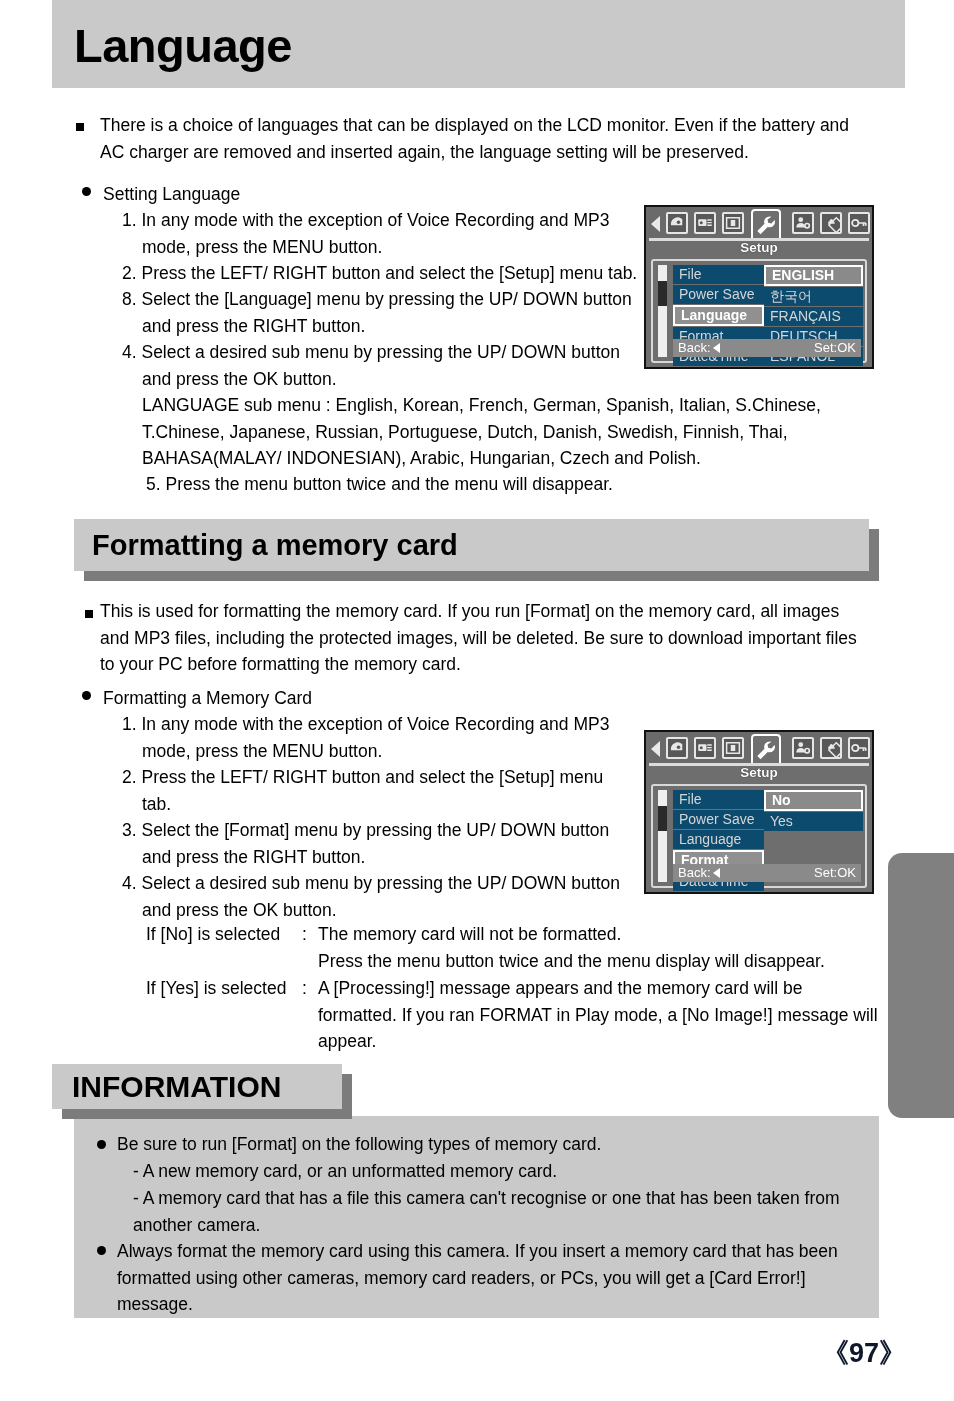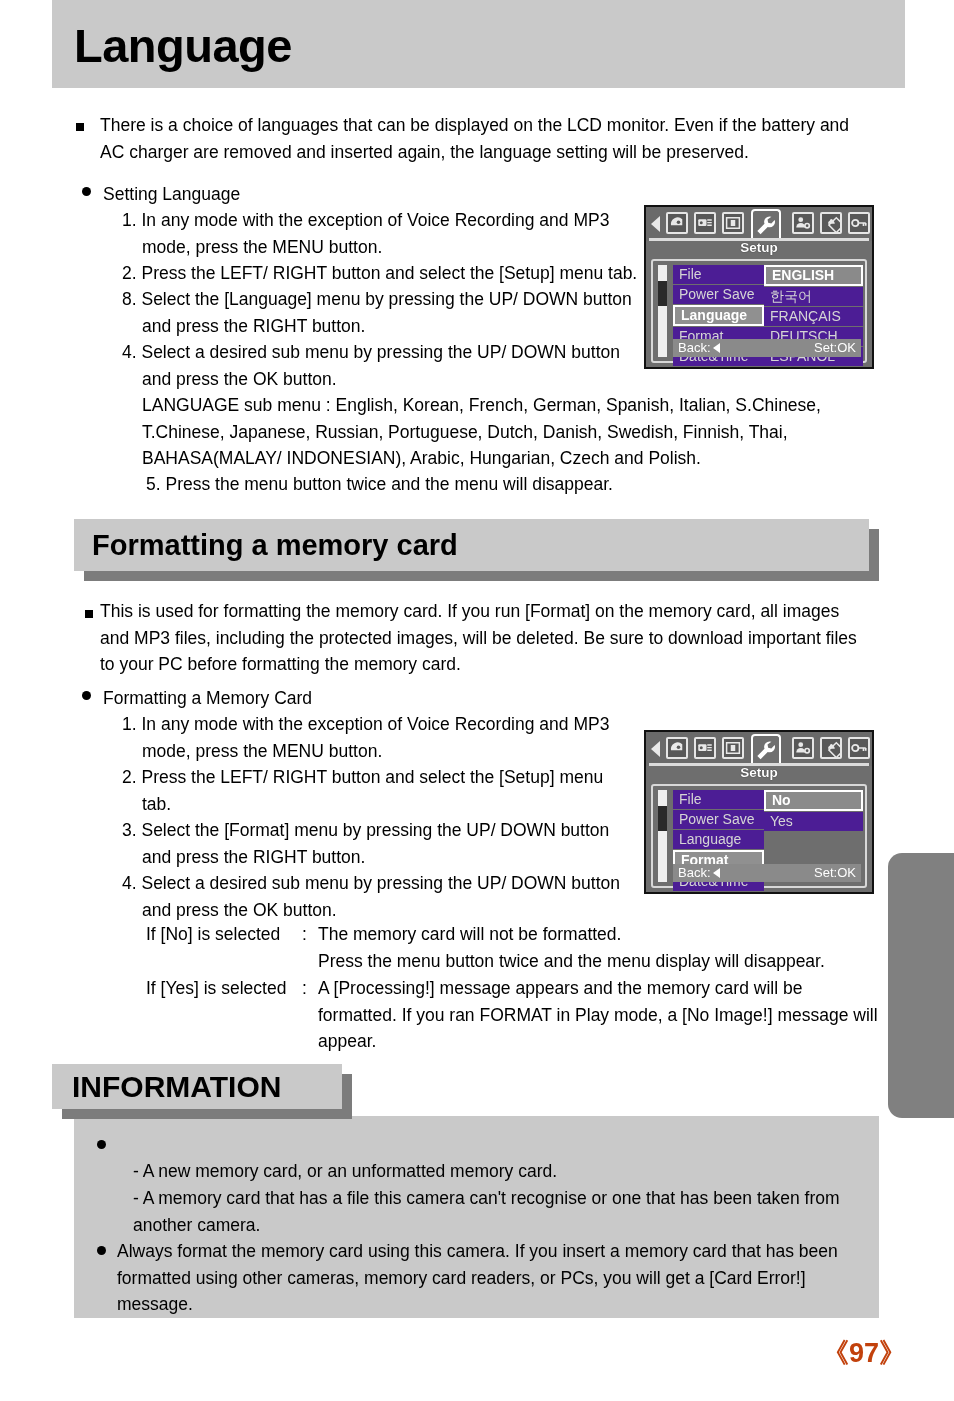--- a/index.html
+++ b/index.html
@@ -52,21 +52,21 @@
   }
 
   
   .thumb-tab{
     position:absolute;background:#808080;
     border-radius:14px 0 0 14px;
   }
 
   
   .pageno{
-    position:absolute;font-size:27px;font-weight:bold;color:#c2410c;
+    position:absolute;font-size:27px;font-weight:bold;color:#0f172a;
     letter-spacing:0px;
   }
 
   
   .lcd{
     position:absolute;
     background:#6e6e6e;
     border:2px solid #111;
     box-sizing:border-box;
     width:230px;height:164px;
@@ -107,21 +107,21 @@
   .lcd .scrollrail{
     position:absolute;left:5px;top:4px;width:9px;bottom:4px;background:#efefef;
   }
   .lcd .scrollthumb{
     position:absolute;left:5px;width:9px;background:#2a2a2a;
   }
   .lcd .left-col{position:absolute;left:20px;top:4px;width:91px;}
   .lcd .right-col{position:absolute;left:111px;top:4px;width:99px;}
   .lcd .row{
     height:19px;line-height:19px;font-size:14px;color:#d5d5d5;
-    padding-left:6px;box-sizing:border-box;background:#4c1d95;
+    padding-left:6px;box-sizing:border-box;background:#0c4a6e;
     margin-bottom:1px;white-space:nowrap;overflow:hidden;
   }
   .lcd .row.blank{background:transparent;}
   .lcd .row.hl{
     background:#909090;color:#ffffff;font-weight:bold;
     border:2px solid #ffffff;height:21px;line-height:17px;
   }
   .lcd .row.hl2{
     background:#8a8a8a;color:#ffffff;font-weight:bold;
     border:2px solid #ffffff;height:21px;line-height:17px;
@@ -360,20 +360,21 @@
 
   <div class="info-box" style="left:74px;top:1116px;width:805px;height:202px;"></div>
 
   <div class="sec-head" style="left:52px;top:1064px;width:300px;height:55px;">
     <div class="shadow" style="left:10px;top:10px;width:290px;height:45px;"></div>
     <div class="bar" style="width:290px;height:45px;"></div>
     <div class="label" style="left:20px;top:3px;font-size:30px;line-height:40px;">INFORMATION</div>
   </div>
 
   <div class="rd-bullet" style="left:97px;top:1140px;"></div>
+  <div class="txt" style="left:117px;top:1131px;width:740px;">Be sure to run [Format] on the following types of memory card.</div>
 
   <div class="txt" style="left:133px;top:1158px;width:720px;">- A new memory card, or an unformatted memory card.</div>
 
   <div class="txt" style="left:133px;top:1185px;width:715px;text-indent:0;">- A memory card that has a file this camera can't recognise or one that has been taken from another camera.</div>
 
   <div class="rd-bullet" style="left:97px;top:1246px;"></div>
   <div class="txt" style="left:117px;top:1238px;width:735px;">Always format the memory card using this camera. If you insert a memory card that has been formatted using other cameras, memory card readers, or PCs, you will get a [Card Error!] message.</div>
 
   <div class="thumb-tab" style="left:888px;top:853px;width:66px;height:265px;"></div>
 

